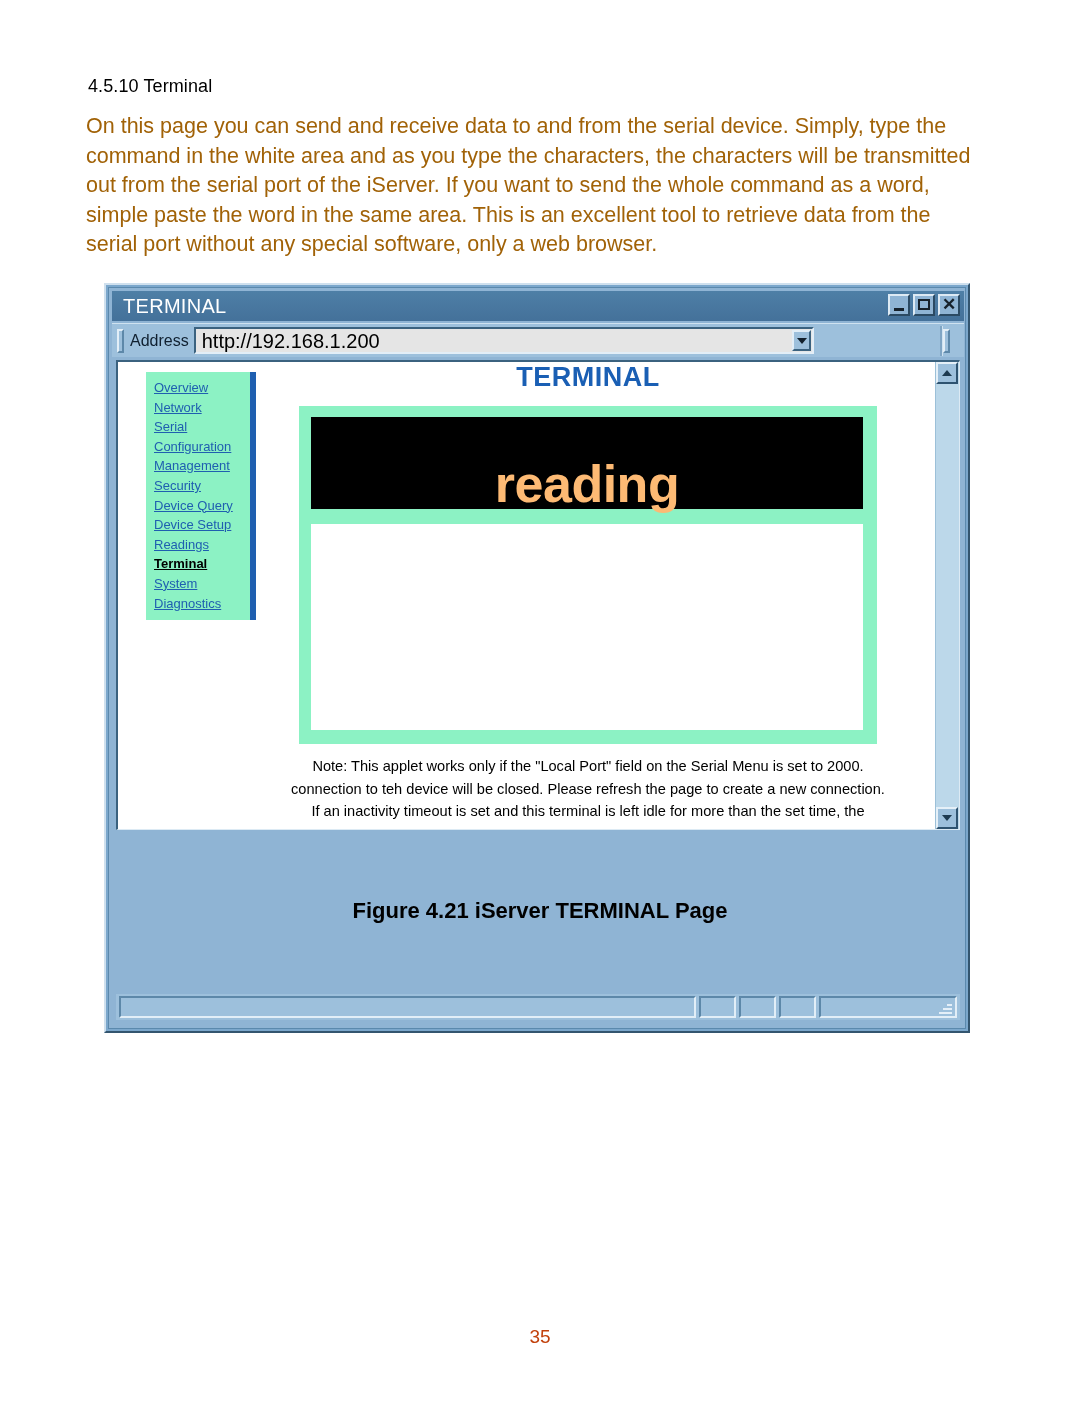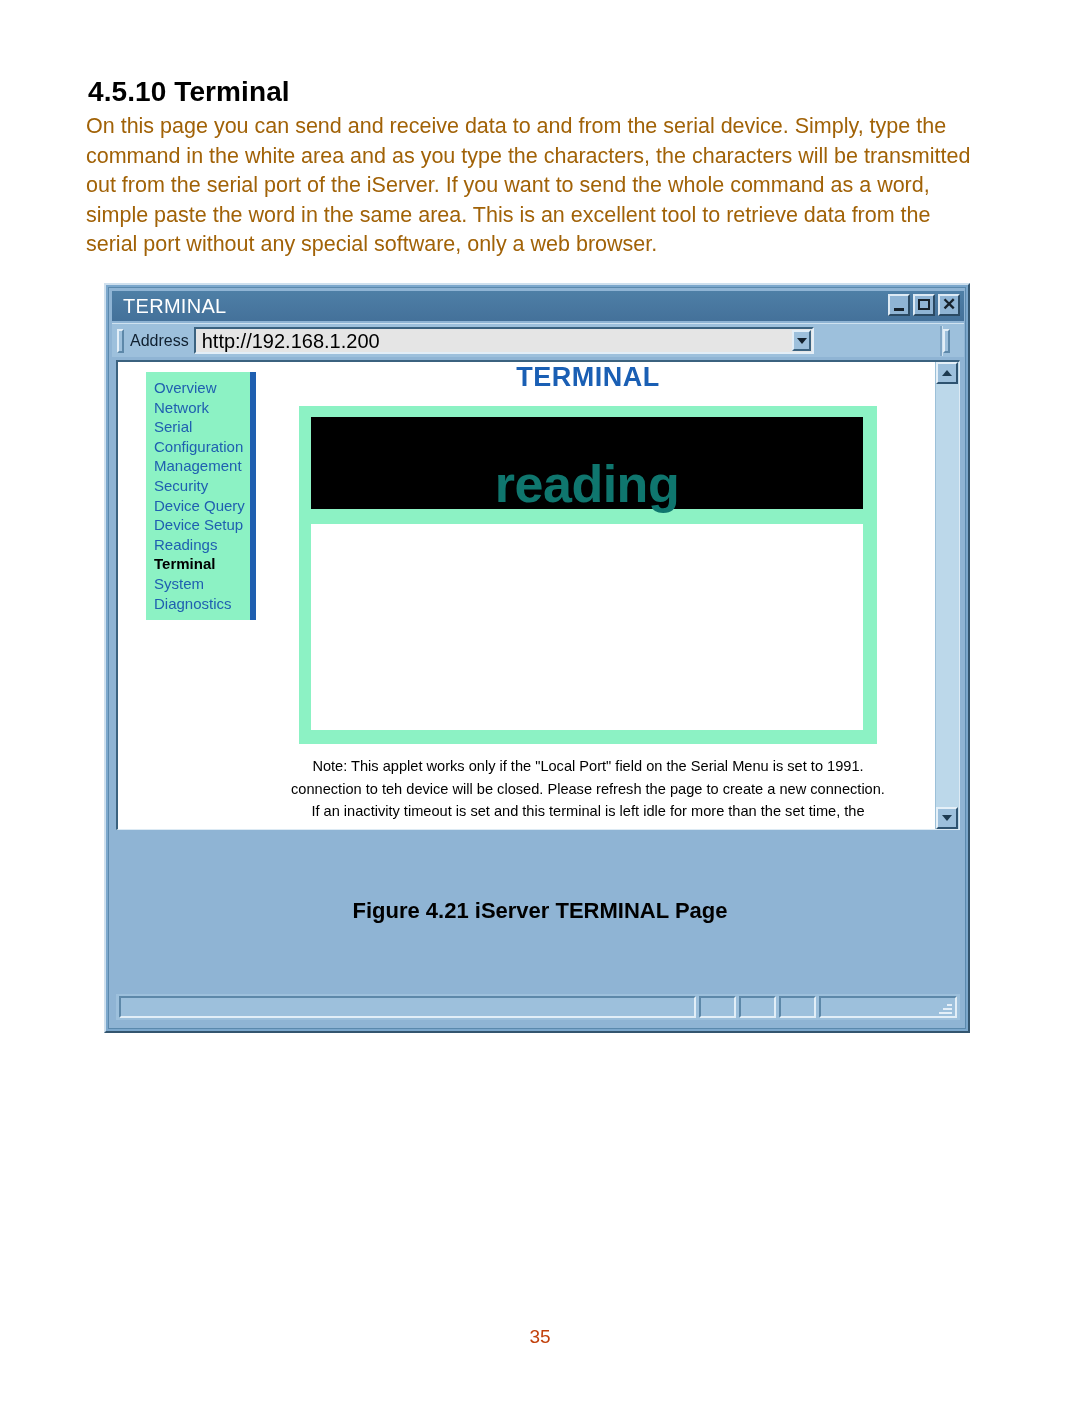--- a/index.html
+++ b/index.html
@@ -19,22 +19,22 @@
   .page {
     position: absolute;
     left: 0; top: 0;
     width: 1080px;
     height: 1412px;
   }
   .section-heading {
     position: absolute;
     left: 88px;
     top: 76px;
-    font-size: 28px;
-    font-weight: bold;
+    font-size: 18px;
+    font-weight: normal;
     color: #000;
     letter-spacing: 0.1px;
   }
   .body-para {
     position: absolute;
     left: 86px;
     top: 112px;
     width: 890px;
     font-size: 21.5px;
     line-height: 29.5px;
@@ -276,24 +276,25 @@
     position: absolute;
     left: 28px;
     top: 10px;
     width: 110px;
     background: #8cf2c4;
     padding: 6px 0 7px 8px;
     box-sizing: border-box;
     border-right: 6px solid #1f5fb0;
   }
   .nav-item {
-    font-size: 15px;
+    font-size: 13px;
     line-height: 19.6px;
     color: #1f5fb0;
     white-space: nowrap;
+    text-decoration: underline;
   }
   .nav-item.active {
     color: #000000;
     font-weight: bold;
   }
 
   
   .applet-title {
     position: absolute;
     left: 180px;
@@ -320,21 +321,21 @@
     top: 11px;
     width: 552px;
     height: 92px;
     background: #000000;
     display: flex;
     align-items: center;
     justify-content: center;
     box-sizing: border-box;
   }
   .applet-out-text {
-    color: #0f766e;
+    color: #fdba74;
     font-size: 52px;
     font-weight: bold;
     line-height: 52px;
     letter-spacing: -0.5px;
     margin-top: 41px;
   }
   .applet-in {
     position: absolute;
     left: 12px;
     top: 118px;
@@ -478,21 +479,21 @@
         <div class="applet-title">TERMINAL</div>
 
         <div class="applet">
           <div class="applet-out">
             <span class="applet-out-text">reading</span>
           </div>
           <div class="applet-in"></div>
         </div>
 
         <div class="note">
-          <div>Note: This applet works only if the "Local Port" field on the Serial Menu is set to 1991.</div>
+          <div>Note: This applet works only if the "Local Port" field on the Serial Menu is set to 2000.</div>
           <div>connection to teh device will be closed. Please refresh the page to create a new connection.</div>
           <div>If an inactivity timeout is set and this terminal is left idle for more than the set time, the</div>
         </div>
 
         <div class="vscroll">
           <div class="scroll-btn top">
             <span class="arrow-up"></span>
           </div>
           <div class="scroll-btn bot">
             <span class="arrow-dn"></span>

